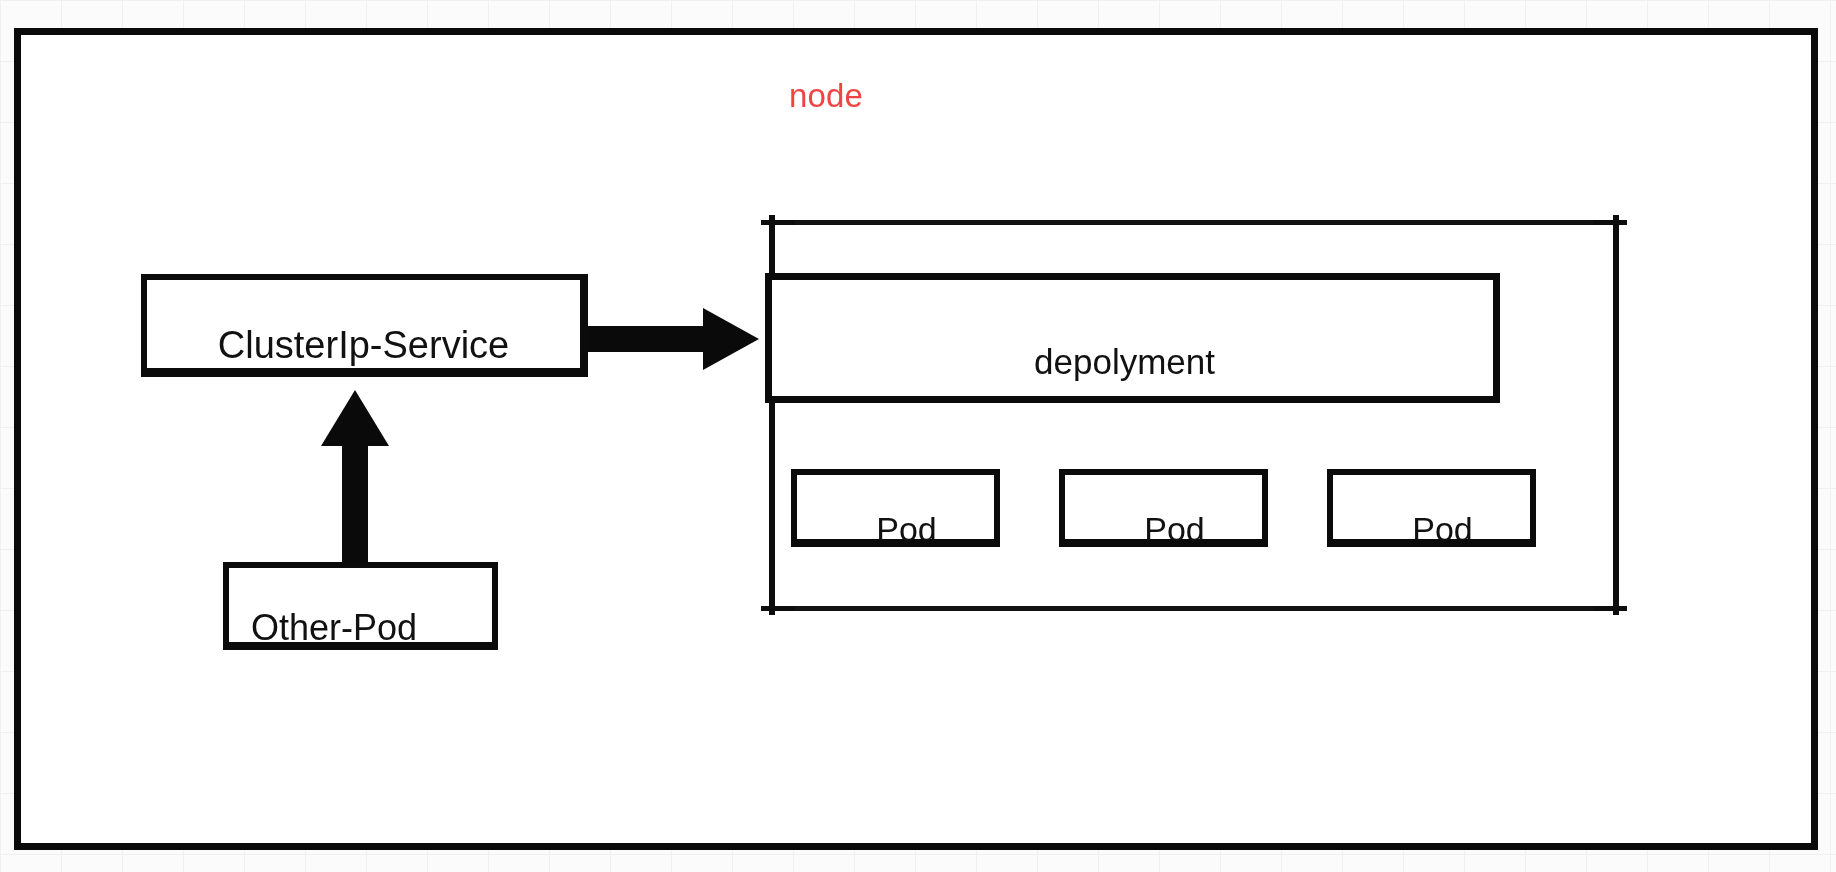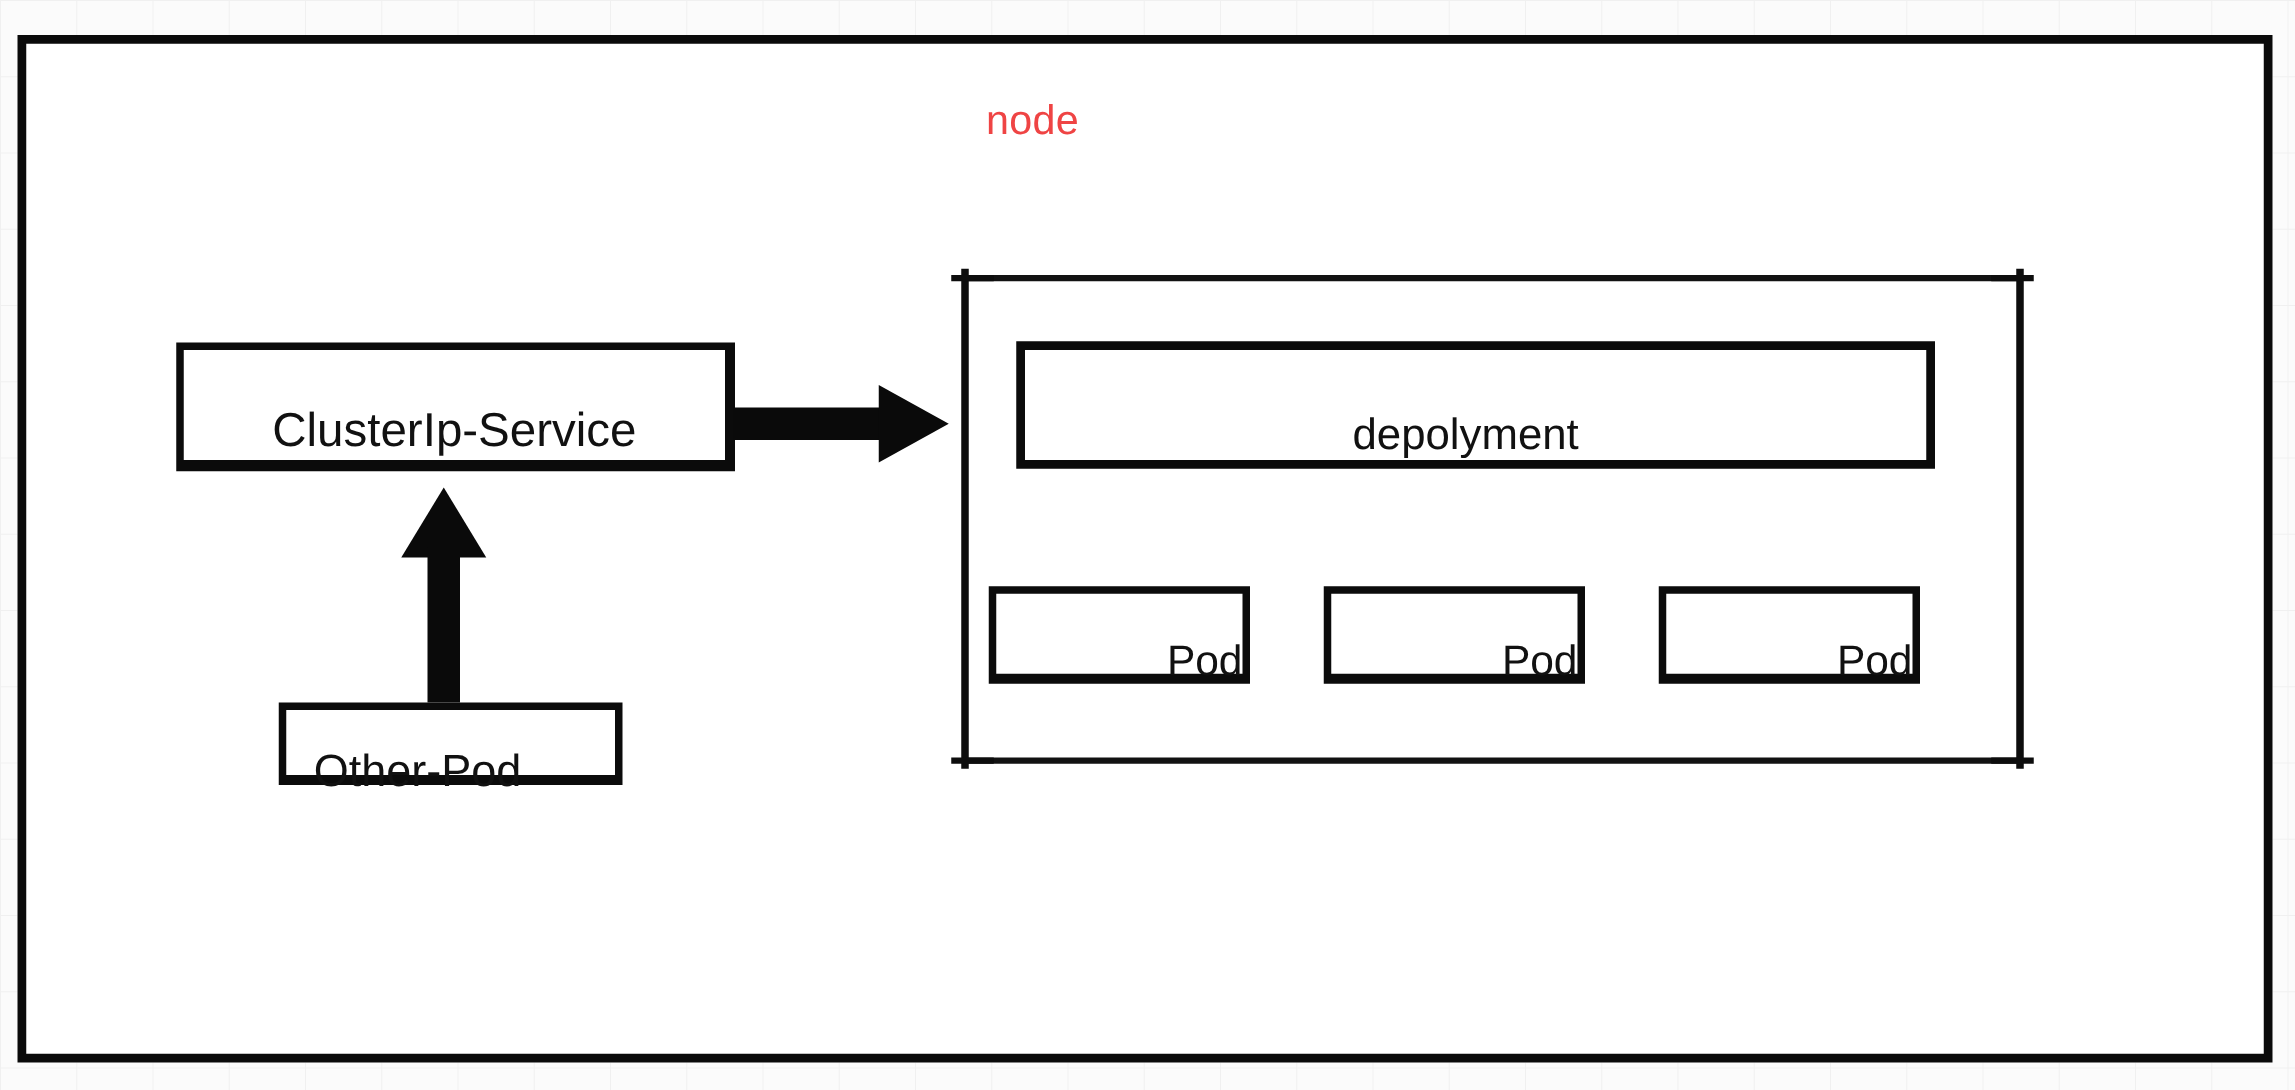--- a/index.html
+++ b/index.html
@@ -76,56 +76,56 @@
     text-align: center;
     font-size: 38px;
     padding-bottom: 4px;
   }
 
   
   .otherpod-box {
     left: 202px;
     top: 527px;
     width: 275px;
-    height: 66px;
+    height: 88px;
     border-width: 6px;
     border-bottom-width: 8px;
     justify-content: flex-end;
   }
   .otherpod-box .hbox-label {
     text-align: left;
     padding-left: 22px;
     font-size: 36px;
     padding-bottom: 3px;
   }
 
   
   .deploy-box {
-    left: 792px;
+    left: 744px;
     top: 238px;
     width: 735px;
-    height: 102px;
+    height: 130px;
     border-width: 7px;
   }
   .deploy-box .hbox-label {
     text-align: center;
     font-size: 35px;
     padding-right: 16px;
   }
 
   
   .pod-box {
     top: 434px;
     width: 209px;
     height: 78px;
     border-width: 6px;
     border-bottom-width: 8px;
   }
   .pod-box .hbox-label {
-    text-align: right;
+    text-align: center;
     padding-left: 22px;
     font-size: 34px;
     padding-bottom: 2px;
   }
   .pod-1 { left: 770px; }
   .pod-2 { left: 1038px; }
   .pod-3 { left: 1306px; }
 
   
   .bracket {

